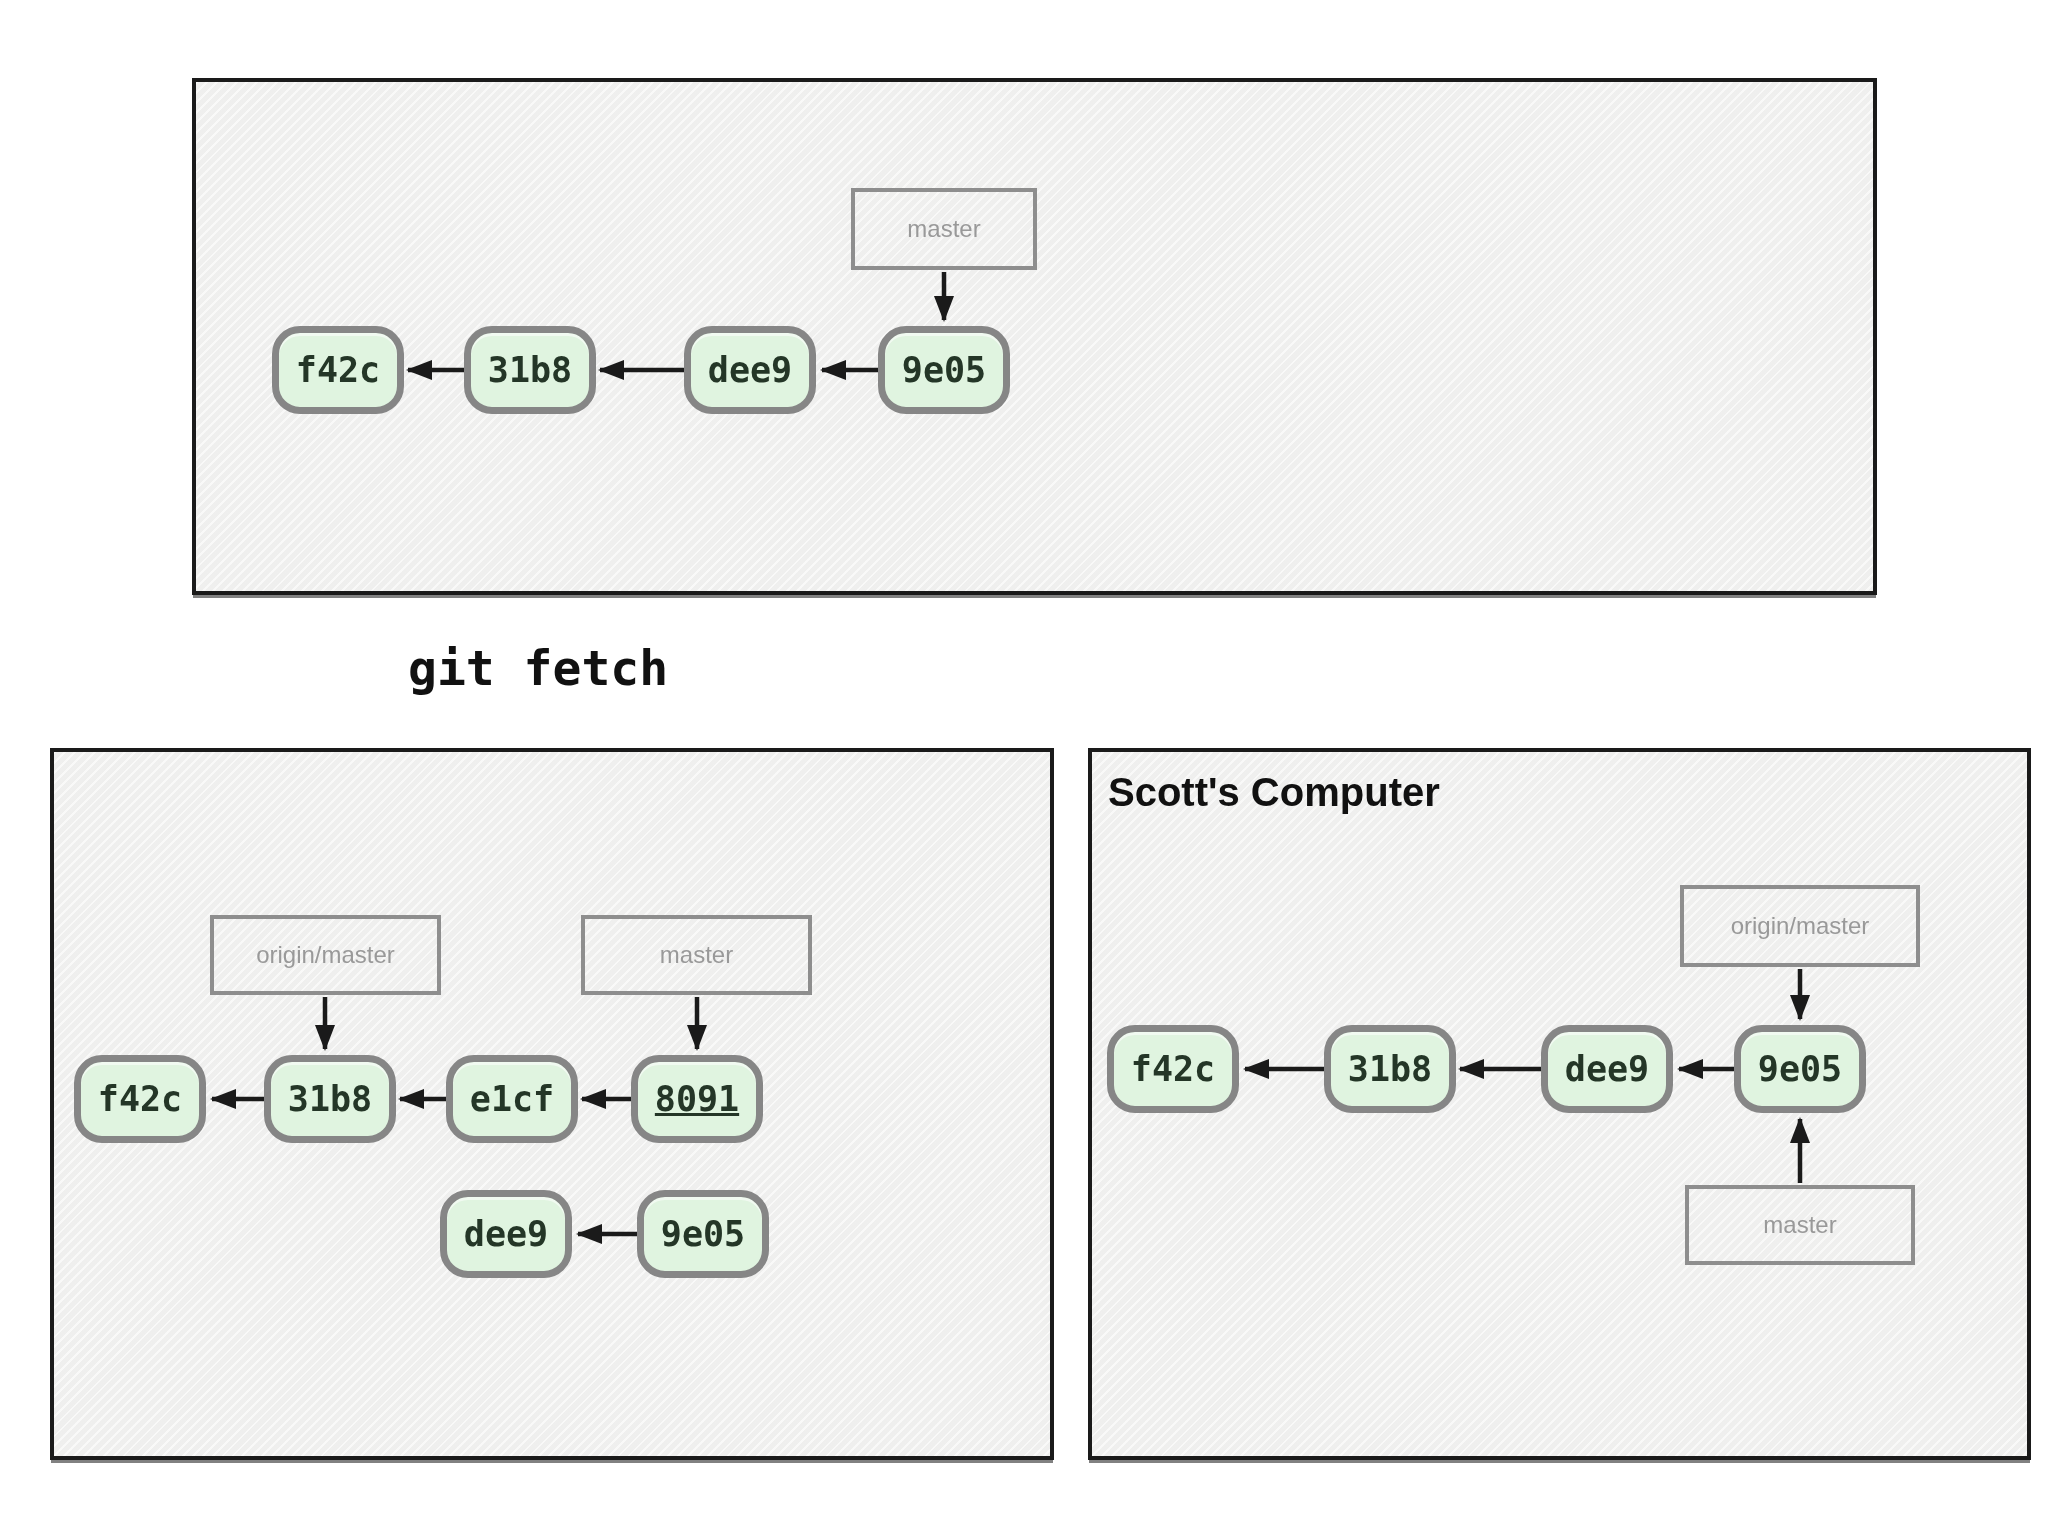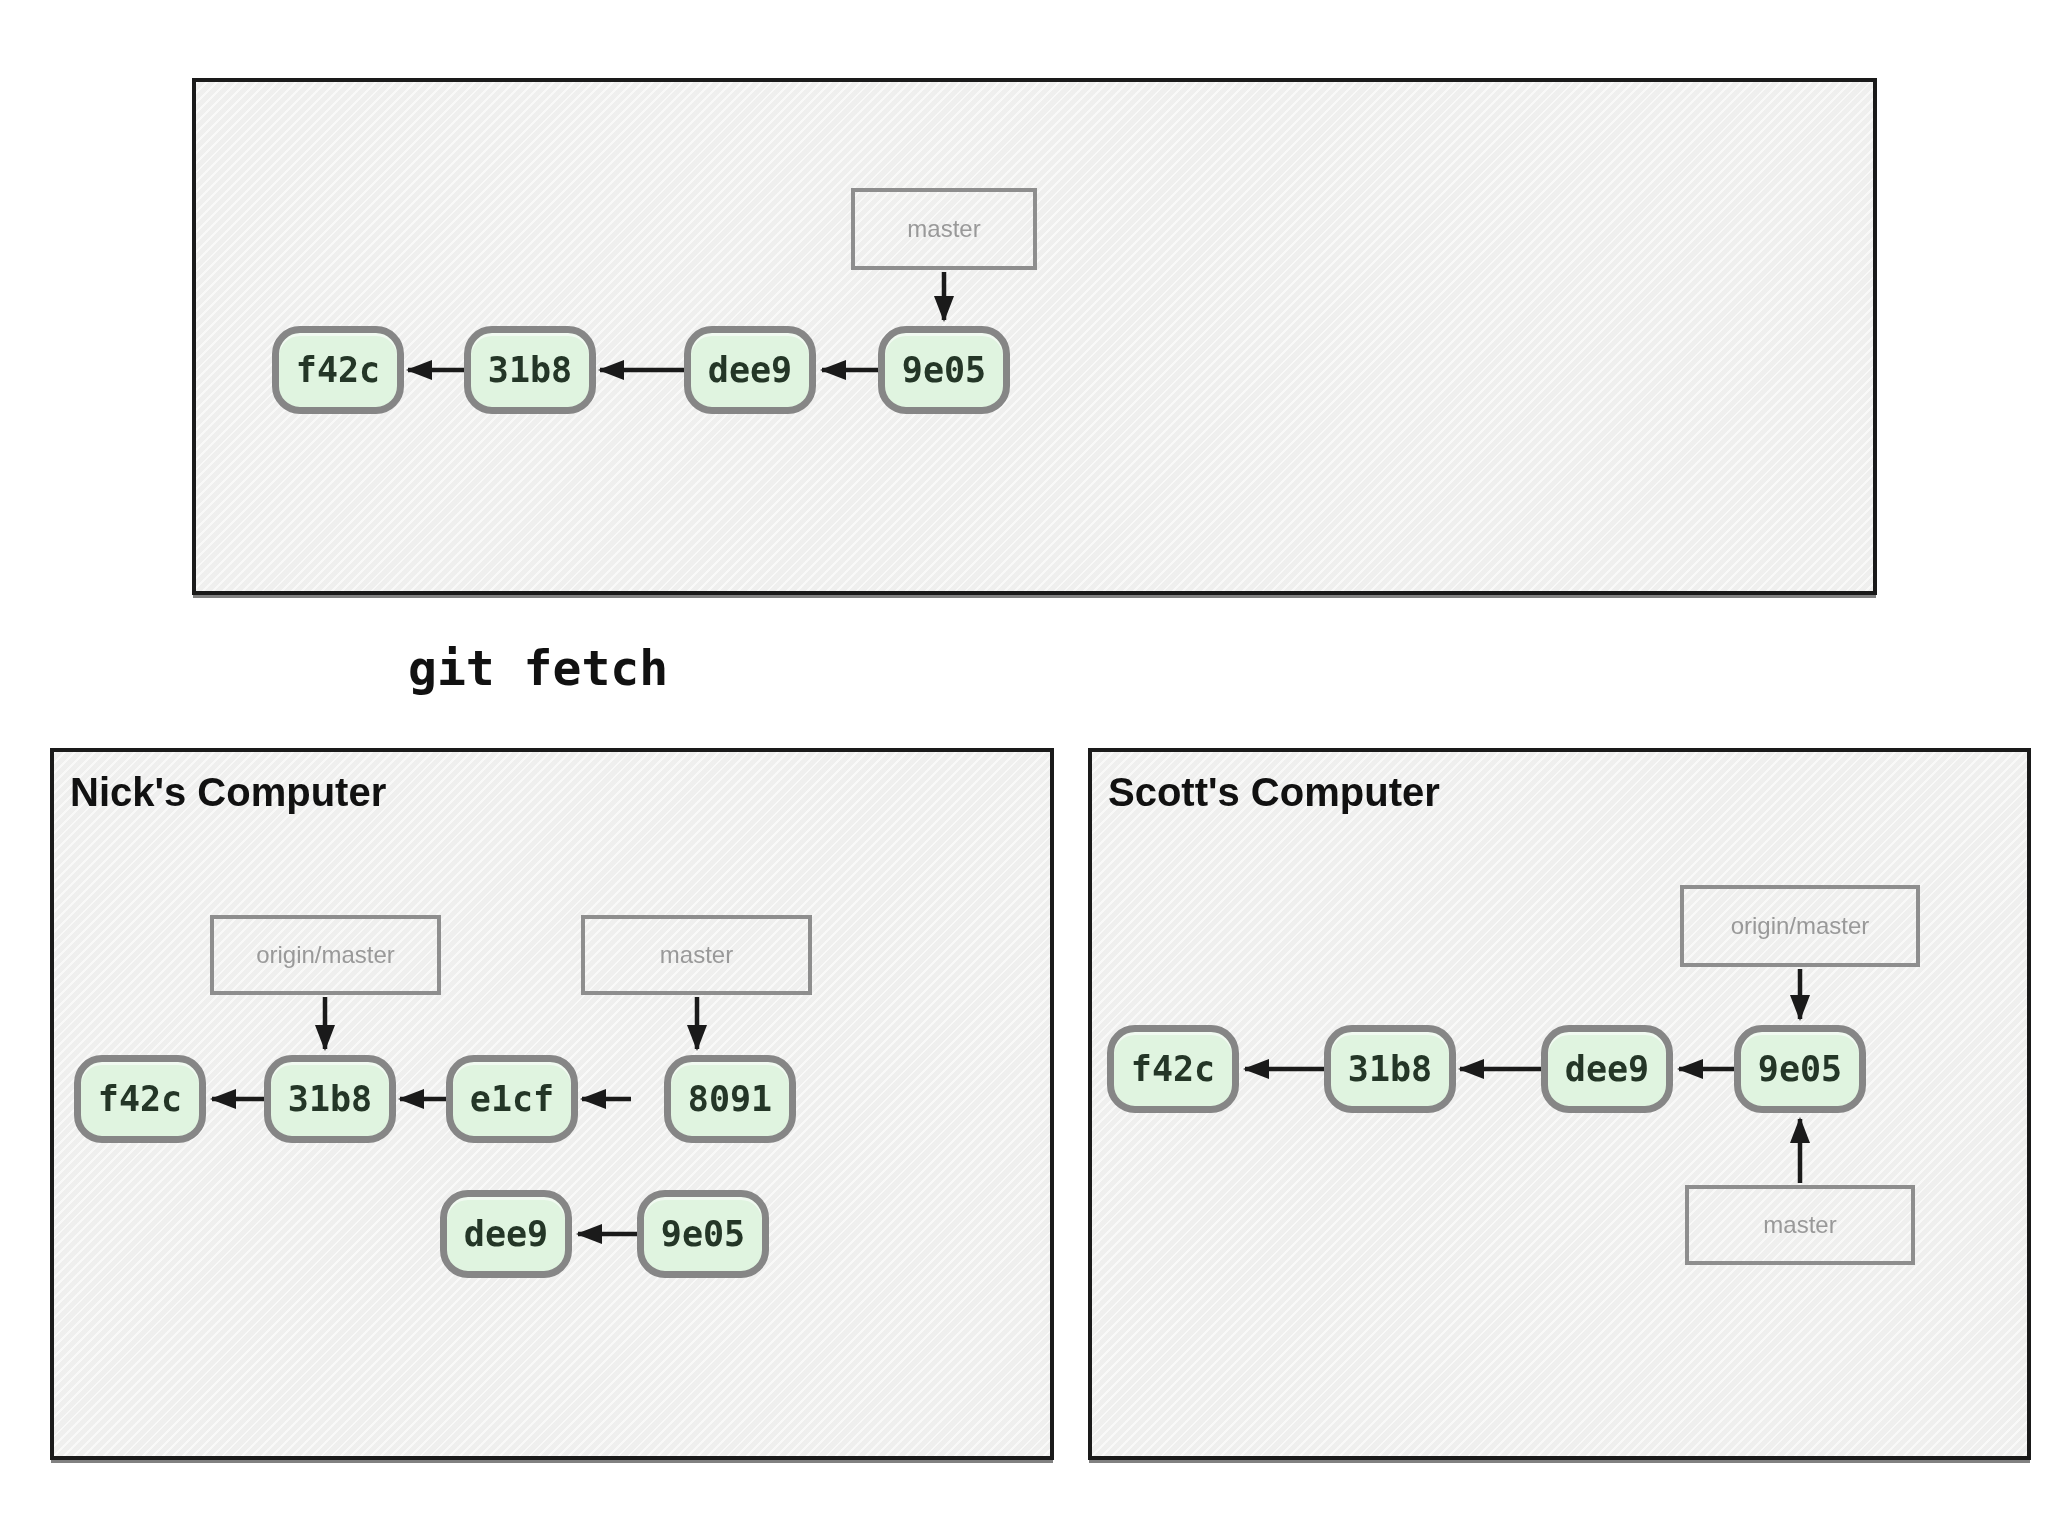--- a/index.html
+++ b/index.html
@@ -92,27 +92,26 @@
     <div class="ref" style="left:655px;top:106px;width:186px;height:82px;">master</div>
     <div class="commit" style="left:76px;top:244px;">f42c</div>
     <div class="commit" style="left:268px;top:244px;">31b8</div>
     <div class="commit" style="left:488px;top:244px;">dee9</div>
     <div class="commit" style="left:682px;top:244px;">9e05</div>
   </section>
 
   <div class="command">git fetch</div>
 
   <section class="panel panel-nick">
-    <div class="panel-title title-corner">Nick's Computer</div>
     <div class="ref" style="left:156px;top:163px;width:231px;height:80px;">origin/master</div>
     <div class="ref" style="left:527px;top:163px;width:231px;height:80px;">master</div>
     <div class="commit" style="left:20px;top:303px;">f42c</div>
     <div class="commit" style="left:210px;top:303px;">31b8</div>
     <div class="commit" style="left:392px;top:303px;">e1cf</div>
-    <div class="commit" style="left:610px;top:303px;">8091</div>
+    <div class="commit" style="left:577px;top:303px;text-decoration:underline;">8091</div>
     <div class="commit" style="left:386px;top:438px;">dee9</div>
     <div class="commit" style="left:583px;top:438px;">9e05</div>
   </section>
 
   <section class="panel panel-scott">
     <div class="panel-title title-corner">Scott's Computer</div>
     <div class="ref" style="left:588px;top:133px;width:240px;height:82px;">origin/master</div>
     <div class="commit" style="left:15px;top:273px;">f42c</div>
     <div class="commit" style="left:232px;top:273px;">31b8</div>
     <div class="commit" style="left:449px;top:273px;">dee9</div>

